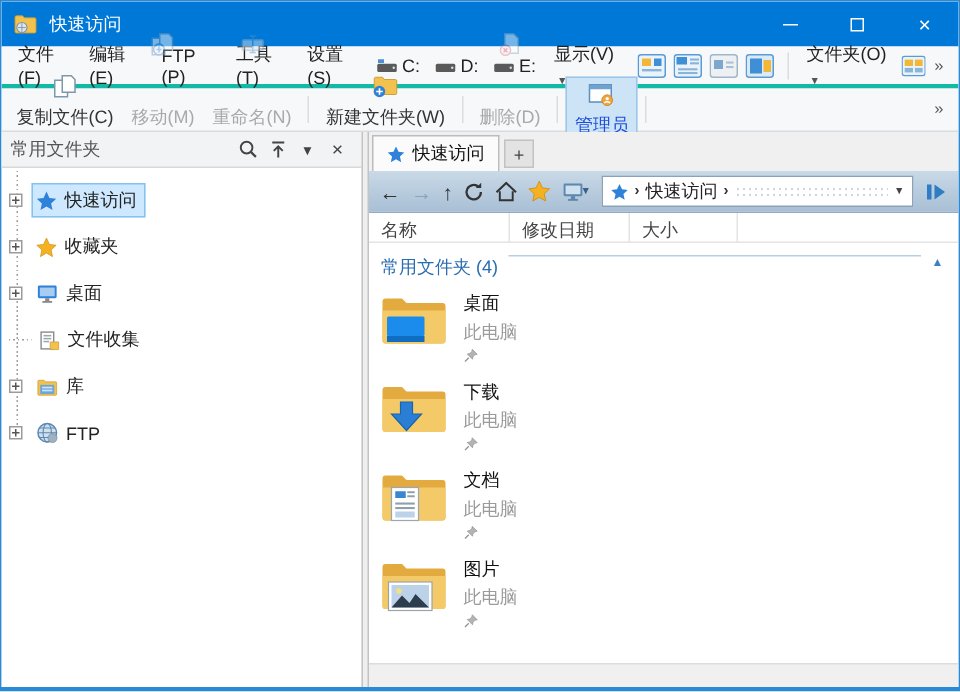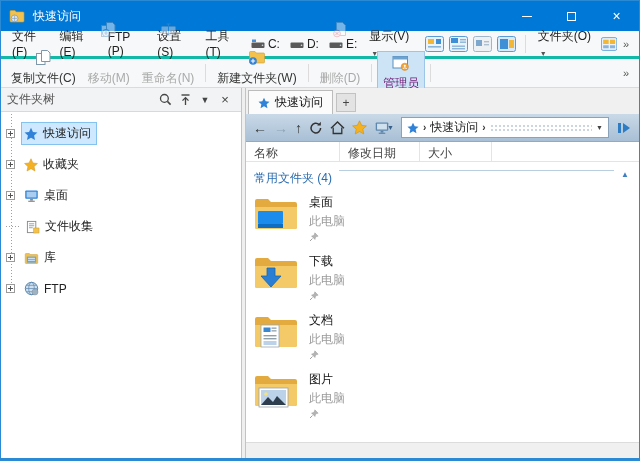--- a/index.html
+++ b/index.html
@@ -24,21 +24,21 @@
   .mini-caret { font-size:7px; color:#555; margin-left:2px; }
   .viewbtns { display:flex; align-items:center; gap:5px; margin:0 4px; }
   .vsep { width:1px; height:18px; background:#dcdcdc; margin:0 5px; }
   .overflow { margin-left:auto; color:#555; font-size:11px; padding:0 6px; }
 
   
   .toolbar { height:29px; background:#f7f8f9; display:flex; align-items:center; padding:0 4px; flex:0 0 auto; border-bottom:1px solid #d9dcde; }
   .tbtn { display:flex; align-items:center; gap:4px; padding:3px 5px; border:1px solid transparent; color:#333;flex-direction:column; }
   .tbtn.disabled { color:#a9a9a9;gap:32px; }
   .tbtn.disabled svg { opacity:.45; }
-  .tbtn.active { background:#cde4f7; border:1px solid #9cc5e8; color:#701a75; }
+  .tbtn.active { background:#cde4f7; border:1px solid #9cc5e8; color:#1d4ed8; }
   .tcaret { font-size:7px; color:#666; }
   .tbtn.disabled .tcaret { color:#b5b5b5; }
 
   
   .main { flex:1; display:flex; min-height:0; }
 
   
   .leftpanel { width:240px; flex:0 0 auto; display:flex; flex-direction:column; background:#fff; }
   .panelhead { height:24px; background:#f2f3f4; border-bottom:1px solid #d9d9d9; display:flex; align-items:center; padding:0 6px; color:#555; }
   .panelhead .phspacer { flex:1; }
@@ -115,22 +115,22 @@
       </span>
     <span class="cbtn">
         <span class="x">×</span>
       </span>
   </div>
 
   <div class="menubar">
     <span class="menu-item">文件(F)</span>
     <span class="menu-item">编辑(E)</span>
     <span class="menu-item">FTP (P)</span>
+    <span class="menu-item">工具(T)</span>
     <span class="menu-item">设置(S)</span>
-    <span class="menu-item">工具(T)</span>
 
     <span class="drive">
       <svg width="14" height="10" viewBox="0 0 14 10">
         <rect x="1" y="0.5" width="4" height="2.5" fill="#4a90d9"></rect>
         <rect x="0.5" y="3.5" width="13" height="5.5" rx="1" fill="#5a5a5a"></rect>
         <circle cx="11.5" cy="6.2" r="0.8" fill="#cfe3f5"></circle>
       </svg>
       <span>C:</span>
     </span>
     <span class="drive">
@@ -258,21 +258,21 @@
       <span>管理员</span>
     </span>
     <span class="vsep"></span>
     <span class="overflow">»</span>
   </div>
 
   <div class="main">
 
     <div class="leftpanel">
       <div class="panelhead">
-        <span>文件夹树</span>
+        <span>常用文件夹</span>
         <span class="phspacer"></span>
         <span class="phbtn">
           <svg width="13" height="13" viewBox="0 0 13 13">
             <circle cx="5.4" cy="5.4" r="3.9" fill="none" stroke="#444" stroke-width="1.3"></circle>
             <path d="M8.4 8.4l3.2 3.2" stroke="#444" stroke-width="1.5"></path>
           </svg>
         </span>
         <span class="phbtn">
           <svg width="13" height="13" viewBox="0 0 13 13">
             <path d="M2.5 2h8" stroke="#444" stroke-width="1.4"></path>

